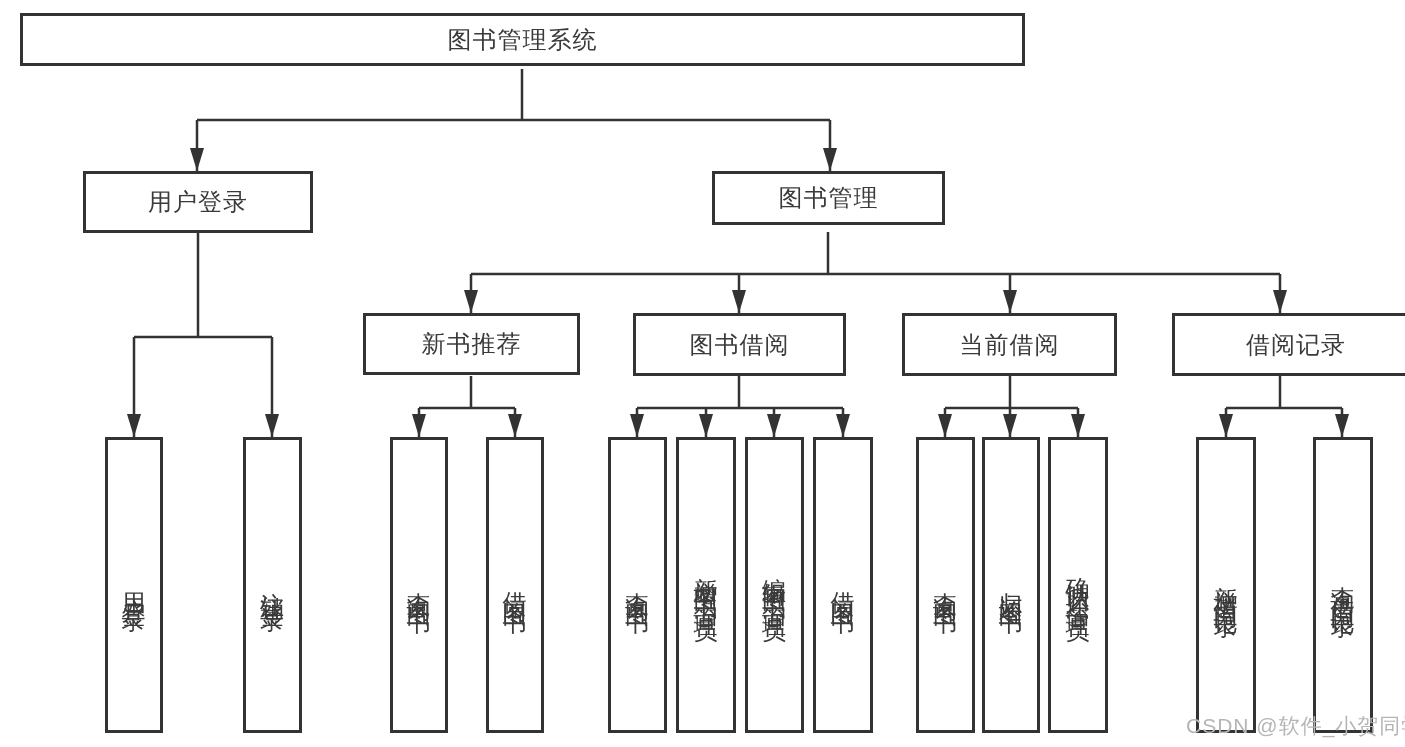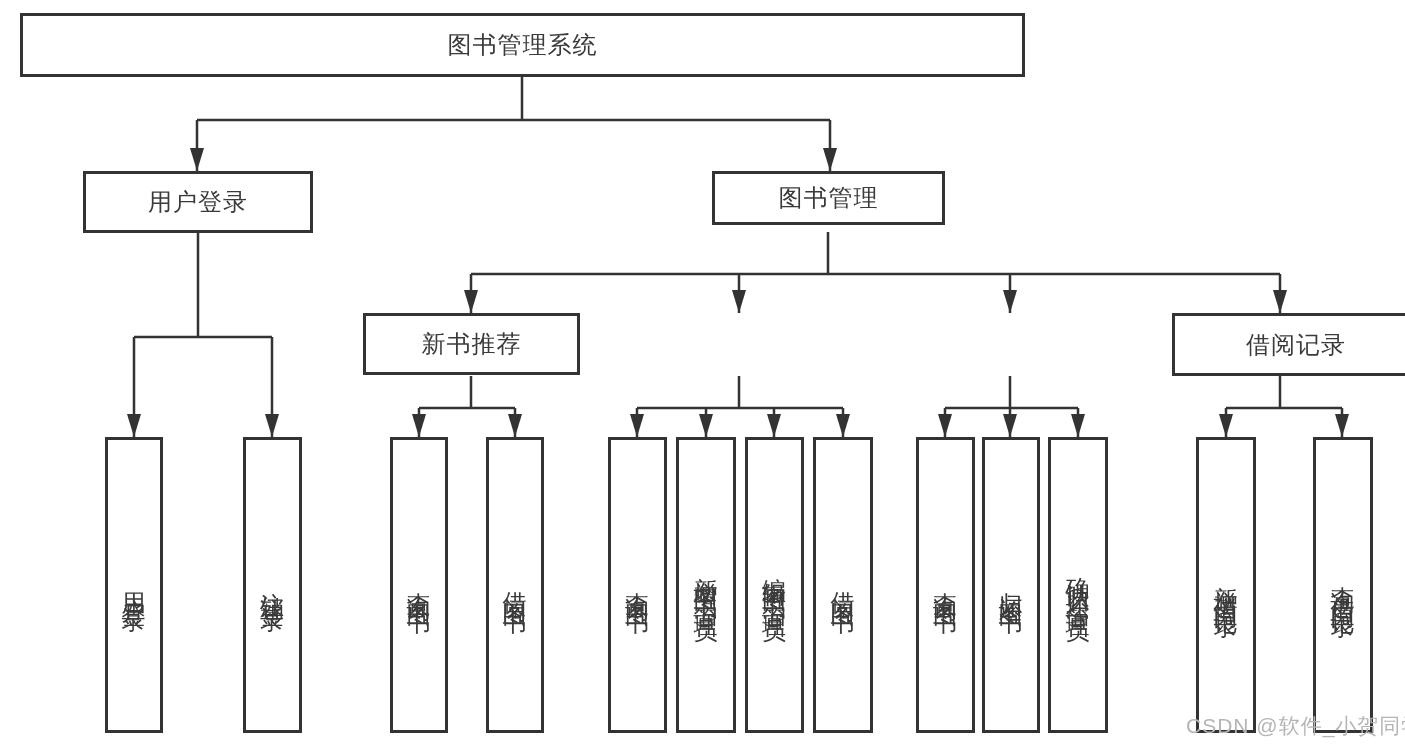--- a/index.html
+++ b/index.html
@@ -86,26 +86,28 @@
       <polygon points="767,414 781,414 774,437"></polygon>
       <polygon points="836,414 850,414 843,437"></polygon>
       <polygon points="938,414 952,414 945,437"></polygon>
       <polygon points="1003,414 1017,414 1010,437"></polygon>
       <polygon points="1071,414 1085,414 1078,437"></polygon>
       <polygon points="1219,414 1233,414 1226,437"></polygon>
       <polygon points="1335,414 1349,414 1342,437"></polygon>
     </g>
   </svg>
 
-  <div class="node" style="left:20px; top:13px; width:1005px; height:64px">图书管理系统</div>
+  <div class="node" style="left:20px; top:13px; width:1005px; height:53px">图书管理系统</div>
 
   <div class="node" style="left:83px; top:171px; width:230px; height:62px">用户登录</div>
   <div class="node" style="left:712px; top:171px; width:233px; height:54px">图书管理</div>
 
   <div class="node" style="left:363px; top:313px; width:217px; height:62px">新书推荐</div>
+  <div class="node" style="left:633px; top:313px; width:213px; height:63px">图书借阅</div>
+  <div class="node" style="left:902px; top:313px; width:215px; height:63px">当前借阅</div>
   <div class="node" style="left:1172px; top:313px; width:248px; height:63px">借阅记录</div>
 
   <div class="node leaf" style="left:105px; top:437px; width:58px; height:296px">
     <span class="vtext">用户登录</span>
   </div>
   <div class="node leaf" style="left:243px; top:437px; width:59px; height:296px">
     <span class="vtext">注销登录</span>
   </div>
 
   <div class="node leaf" style="left:390px; top:437px; width:58px; height:296px">

